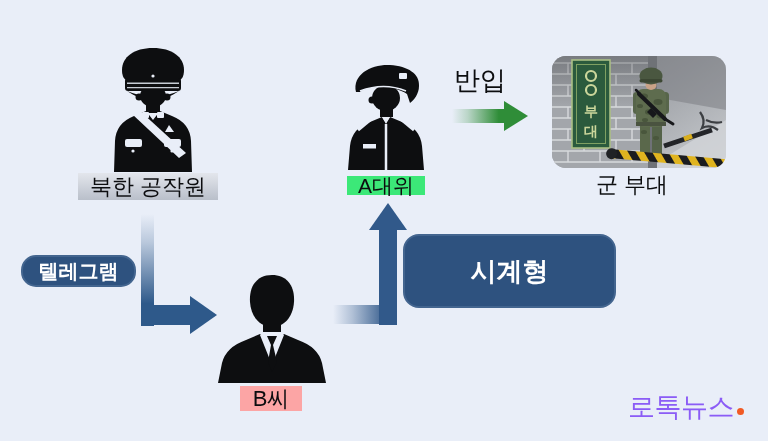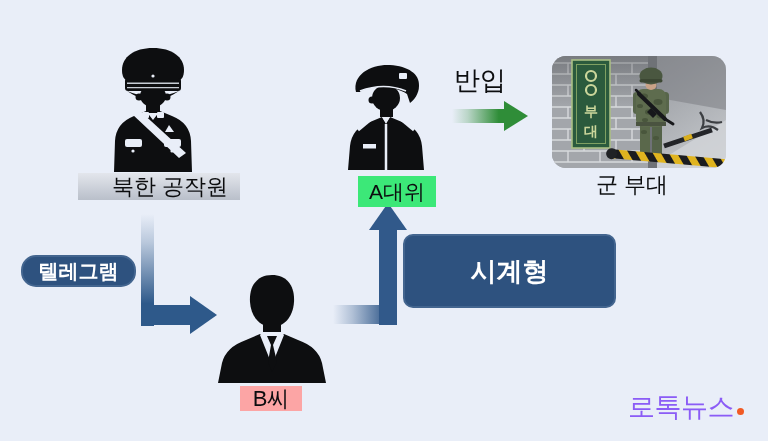--- a/index.html
+++ b/index.html
@@ -1,20 +1,20 @@
 <!DOCTYPE html>
 <html><head>
 <meta charset="utf-8">
 <style>
   html,body{margin:0;padding:0;}
   body{font-family:"Liberation Sans","DejaVu Sans",sans-serif;}
   .stage{position:relative;width:768px;height:441px;background:#e9eef8;overflow:hidden;}
   .abs{position:absolute;}
   .lbl{display:flex;align-items:center;justify-content:center;font-weight:400;color:#0c0d0f;white-space:nowrap;}
-  .gray-label{background:linear-gradient(180deg,#e3e6ec 0%,#b9bfca 100%);font-size:22px;padding-left:22px;}
+  .gray-label{background:linear-gradient(180deg,#e3e6ec 0%,#b9bfca 100%);font-size:22px;}
   .green-label{background:#3ce878;font-size:21px;}
   .yellow-label{background:#fca5a5;font-size:22px;}
   .plain-label{font-size:22px;}
   .carry-label{font-size:26px;}
   .navy{background:#2e527f;border:2px solid #43658f;border-radius:10px;color:#ffffff;box-sizing:border-box;}
   .badge{display:flex;align-items:center;justify-content:center;font-size:20px;font-weight:600;border-radius:9px;}
   .delivery{display:flex;flex-direction:column;align-items:center;justify-content:center;font-size:26px;font-weight:600;line-height:34px;}
   
   .a1v{width:13px;height:112px;background:linear-gradient(180deg,rgba(46,89,138,0) 0%,rgba(46,89,138,0.25) 25%,#2e598a 80%);}
   .a1h{width:49px;height:20px;background:#2e598a;}
@@ -81,21 +81,21 @@
     <polygon points="55,61 65,61 61,70 65,87 60,97 56,87 59,70" fill="#0d0e10"></polygon>
   </svg>
   <div class="abs lbl yellow-label" style="left:240px;top:386px;width:62px;height:25px;">B씨</div>
 
   <div>
     <div class="abs a2h" style="left:333px;top:305px;"></div>
     <div class="abs a2v" style="left:379px;top:229px;"></div>
     <div class="abs a2head" style="left:369px;top:203px;"></div>
   </div>
 
-  <div class="abs navy delivery" style="left:403px;top:234px;width:213px;height:74px;">
+  <div class="abs navy delivery" style="left:403px;top:234px;width:213px;height:74px;border-radius:16px;">
     <span>시계형</span>
   </div>
 
   <svg class="abs" style="left:336px;top:58px;" width="104" height="112" viewBox="0 0 104 112">
     <g fill="#0d0e10">
       <path d="M20 34 C16 16 36 6 54 7 C72 8 84 16 83 28 C83 36 78 42 74 45 L71 36 C58 27 34 27 24 34 Z"></path>
       <ellipse cx="50" cy="40" rx="14" ry="13"></ellipse>
       <circle cx="36" cy="42" r="3.5"></circle>
       <rect x="44" y="50" width="13" height="9"></rect>
       <path d="M12 112 L14 88 Q16 70 34 64 L46 59 L50 65 L54 59 L66 64 Q84 70 86 88 L88 112 Z"></path>
@@ -105,21 +105,21 @@
       <line x1="22" y1="72" x2="34" y2="62" stroke-width="3"></line>
       <line x1="66" y1="62" x2="78" y2="72" stroke-width="3"></line>
       <line x1="50" y1="66" x2="50" y2="112" stroke-width="2.5"></line>
     </g>
     <g fill="#e9eef8">
       <rect x="63" y="15" width="8" height="6" rx="1"></rect>
       <polygon points="46,59 50,66 54,59"></polygon>
       <rect x="27" y="86" width="13" height="4.5"></rect>
     </g>
   </svg>
-  <div class="abs lbl green-label" style="left:358px;top:176px;width:78px;height:31px;">A대위</div>
+  <div class="abs lbl green-label" style="left:347px;top:176px;width:78px;height:19px;">A대위</div>
 
   <div class="abs lbl carry-label" style="left:445px;top:64px;width:70px;height:32px;">반입</div>
   <div>
     <div class="abs gshaft" style="left:452px;top:109px;"></div>
     <div class="abs ghead" style="left:504px;top:101px;"></div>
   </div>
 
   <div class="abs photo" style="left:552px;top:56px;">
     <svg width="174" height="112" viewBox="0 0 174 112">
       <defs>

